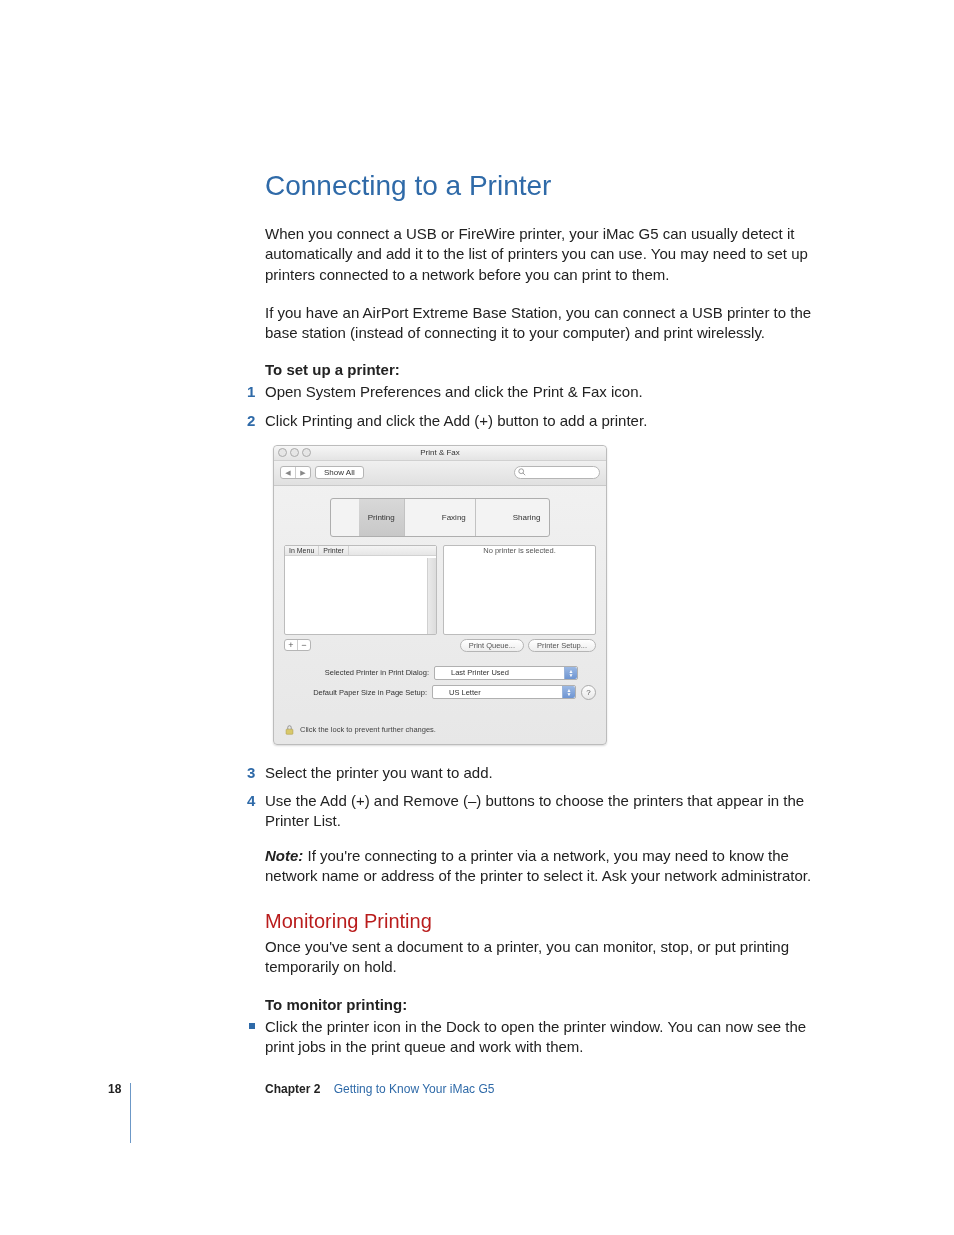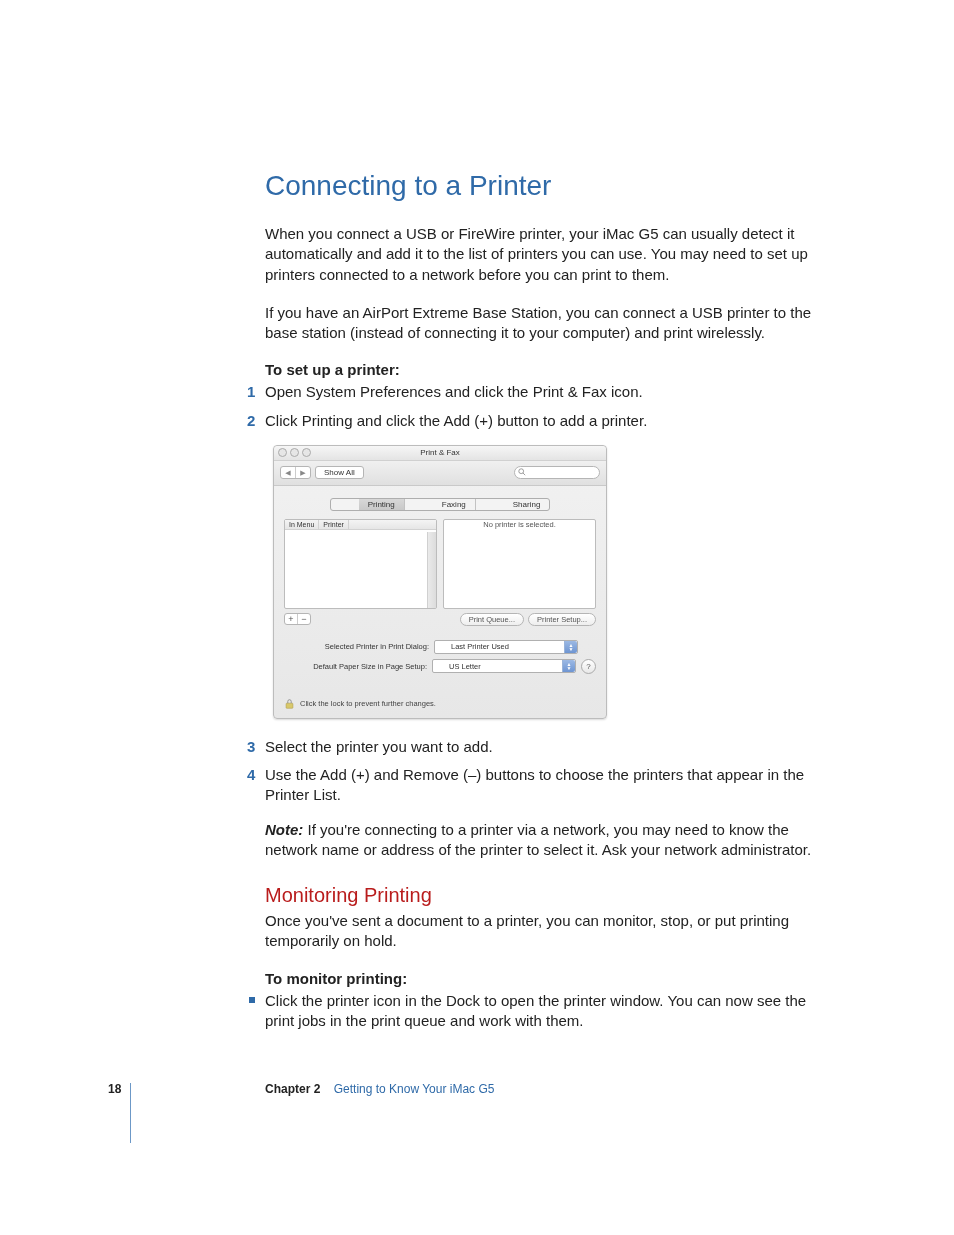--- a/index.html
+++ b/index.html
@@ -135,21 +135,21 @@
     padding: 12px 10px 6px 10px;
   }
   .seg {
     display:flex; justify-content:center; margin-bottom:8px;
   }
   .seg-control {
     display:flex; border:1px solid #aeaeae; border-radius:3px; overflow:hidden;
     background:#f3f3f3; font-size:8px;
   }
   .seg-control span {
-    padding: 1px 9px; border-right:1px solid #c2c2c2;margin-left:28px;
+    padding: 14px 9px; border-right:1px solid #c2c2c2;margin-left:28px;
   }
   .seg-control span:last-child { border-right:none; }
   .seg-control .active { background: linear-gradient(#d8d8d8,#c8c8c8); }
   .panel-row { display:flex; gap:6px; }
   .listbox {
     flex:1; border:1px solid #bcbcbc; background:#fff; height:88px;
     position:relative; border-radius:2px;
   }
   .listbox .hdr {
     display:flex; font-size:7px; background:linear-gradient(#f4f4f4,#e6e6e6);

